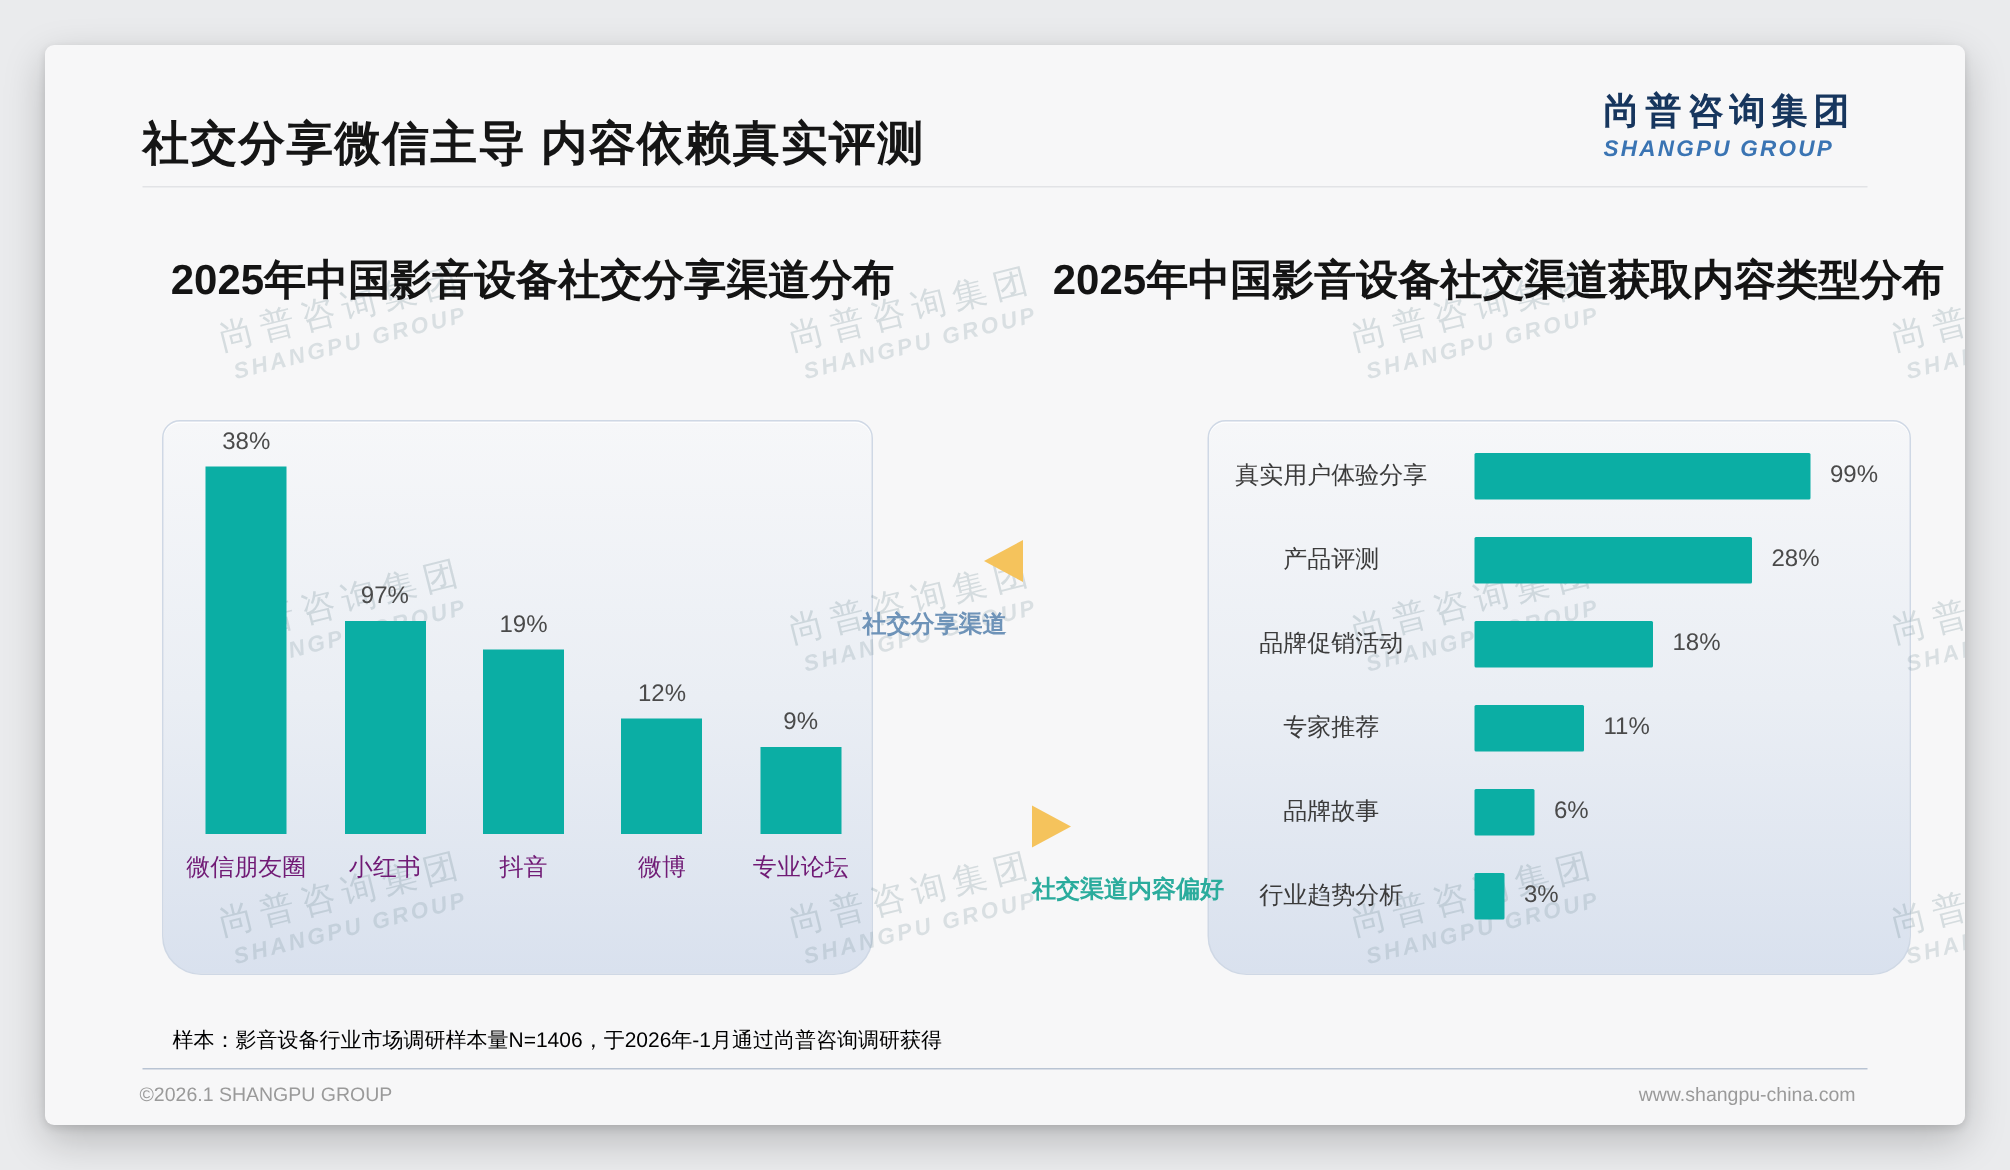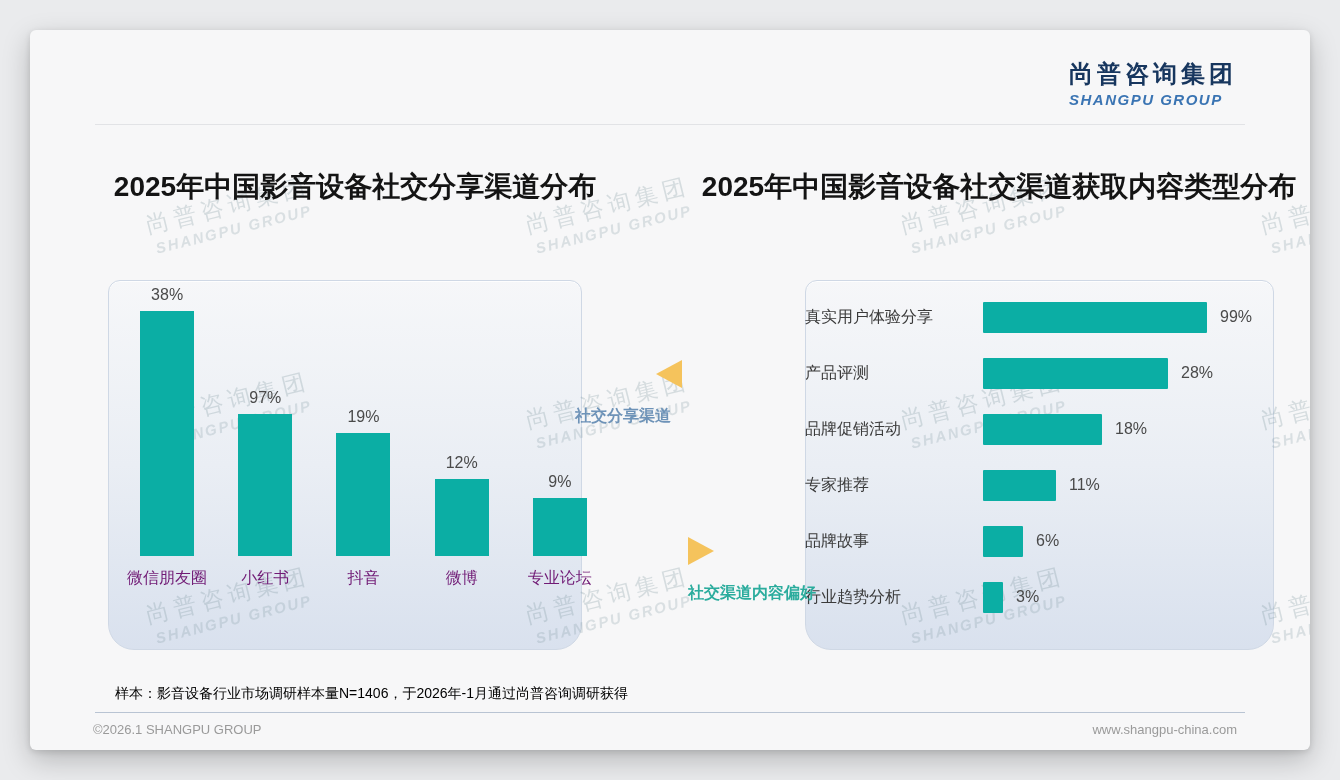--- a/index.html
+++ b/index.html
@@ -27,31 +27,31 @@
   .panel.left{left:78px;width:472px;}
   .panel.right{left:775px;width:467px;}
   
   .watermark-layer{position:absolute;inset:0;z-index:2;pointer-events:none;}
   .wm{position:absolute;width:200px;text-align:center;transform:rotate(-14deg);
     color:rgba(116,142,152,.26);}
   .wm1{font-size:23px;letter-spacing:5px;white-space:nowrap;}
   .wm2{font-size:15px;font-weight:700;font-style:italic;letter-spacing:2px;white-space:nowrap;
     color:rgba(116,142,152,.22);}
   
-  .vchart-area{position:absolute;left:78px;top:250px;width:472px;height:368px;z-index:3;padding-left:29px;}
+  .vchart-area{position:absolute;left:78px;top:250px;width:472px;height:368px;z-index:3;}
   .vchart{position:absolute;left:10px;right:0;bottom:46px;display:flex;
     justify-content:space-around;align-items:flex-end;}
   .vcol{display:flex;flex-direction:column;align-items:center;width:92px;}
   .vval{font-size:16px;color:#4a4a4a;margin-bottom:7px;}
   .vbar{width:54px;}
   .vlab{height:34px;padding-top:12px;font-size:16px;color:#701a75;white-space:nowrap;}
   
   .hchart-area{position:absolute;left:775px;top:250px;width:467px;height:368px;z-index:3;padding-top:9px;box-sizing:border-box;}
   .hrow{display:flex;align-items:center;height:56px;}
-  .hlab{width:165px;padding-right:13px;text-align:left;font-size:16px;color:#3b3b3b;white-space:nowrap;box-sizing:content-box;}
+  .hlab{width:165px;padding-right:13px;text-align:center;font-size:16px;color:#3b3b3b;white-space:nowrap;box-sizing:content-box;}
   .hbar{height:31px;border-radius:1px;}
   .hval{margin-left:13px;font-size:16px;color:#4a4a4a;}
   
   .annotation{position:absolute;z-index:3;}
   .ann-share{left:545px;top:330px;width:107px;}
   .ann-content{left:658px;top:507px;width:170px;}
   .tri{width:0;height:0;border-top:14px solid transparent;border-bottom:14px solid transparent;}
   .tri-left{border-right:26px solid #f5c35c;margin-left:auto;}
   .tri-right{border-left:26px solid #f5c35c;margin-right:auto;}
   .ann-label{font-size:16px;font-weight:700;white-space:nowrap;margin-top:18px;}
@@ -61,20 +61,21 @@
   .footnote{position:absolute;left:85px;top:655px;font-size:14px;color:#000000;z-index:3;white-space:nowrap;}
   .footer-rule{position:absolute;left:65px;top:682px;width:1150px;height:1px;background:#b9c4d3;z-index:3;}
   .footer-row{position:absolute;left:63px;right:73px;top:692px;display:flex;
     justify-content:space-between;font-size:13px;color:#9a9a9a;z-index:3;}
 </style>
 </head>
 <body>
 
 <div class="slide">
 
+  <div class="page-title">社交分享微信主导 内容依赖真实评测</div>
   <div class="header-rule"></div>
 
   <div class="logo">
     <div class="logo-cn">尚普咨询集团</div>
     <div class="logo-en">SHANGPU GROUP</div>
   </div>
 
   <div class="chart-title left">2025年中国影音设备社交分享渠道分布</div>
   <div class="chart-title right">2025年中国影音设备社交渠道获取内容类型分布</div>
 

